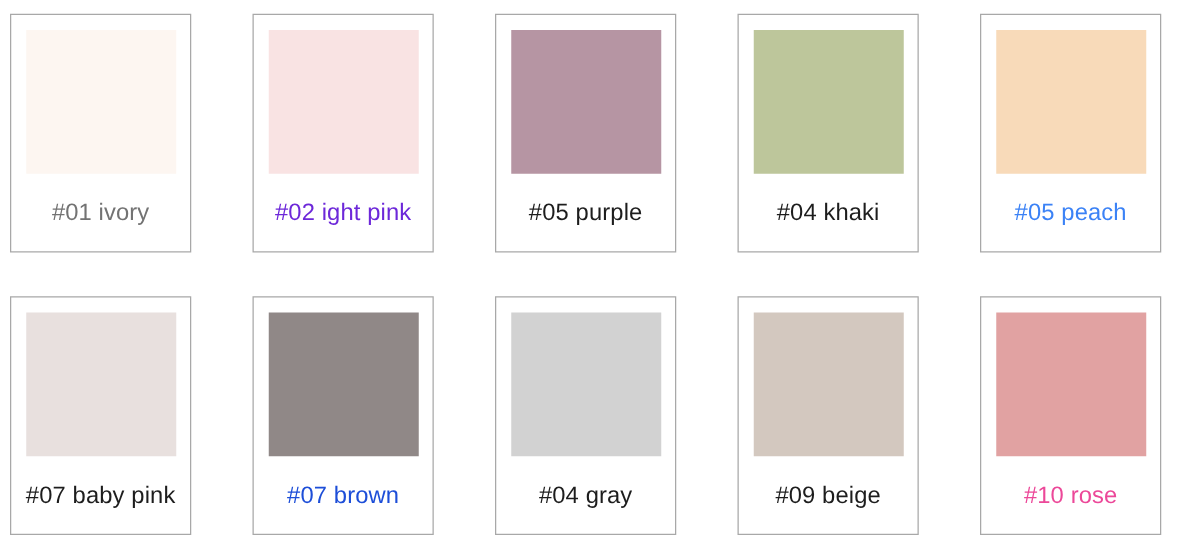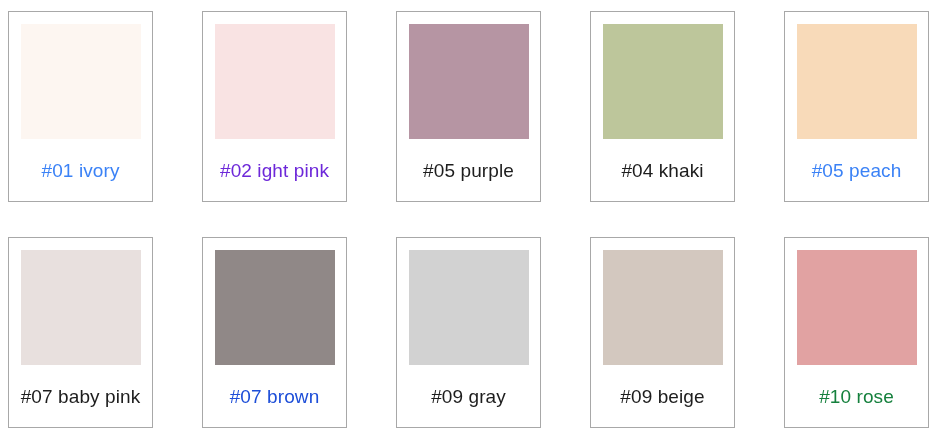--- a/index.html
+++ b/index.html
@@ -54,21 +54,21 @@
     line-height: 1;
   }
 </style>
 </head>
 <body style="background: rgb(255, 255, 255);">
 
 <div id="palette-grid">
 
   <div class="swatch-card" style="border-color: rgb(168, 168, 168);">
     <div class="swatch-chip" style="background-color: rgb(253, 246, 241);"></div>
-    <div class="swatch-label" style="color: #3b82f6;">#01 ivory</div>
+    <div class="swatch-label" style="color: #737373;">#01 ivory</div>
   </div>
 
   <div class="swatch-card" style="border-color: rgb(168, 168, 168);">
     <div class="swatch-chip" style="background-color: rgb(249, 227, 227);"></div>
     <div class="swatch-label" style="color: #6d28d9;">#02 ight pink</div>
   </div>
 
   <div class="swatch-card" style="border-color: rgb(168, 168, 168);">
     <div class="swatch-chip" style="background-color: rgb(182, 149, 163);"></div>
     <div class="swatch-label" style="color: rgb(29, 29, 29);">#05 purple</div>
@@ -89,26 +89,26 @@
     <div class="swatch-label" style="color: rgb(29, 29, 29);">#07 baby pink</div>
   </div>
 
   <div class="swatch-card" style="border-color: rgb(168, 168, 168);">
     <div class="swatch-chip" style="background-color: rgb(144, 136, 135);"></div>
     <div class="swatch-label" style="color: #1d4ed8;">#07 brown</div>
   </div>
 
   <div class="swatch-card" style="border-color: rgb(168, 168, 168);">
     <div class="swatch-chip" style="background-color: rgb(210, 210, 210);"></div>
-    <div class="swatch-label" style="color: rgb(29, 29, 29);">#09 gray</div>
+    <div class="swatch-label" style="color: rgb(29, 29, 29);">#04 gray</div>
   </div>
 
   <div class="swatch-card" style="border-color: rgb(168, 168, 168); text-align: center;">
     <div class="swatch-chip" style="background-color: rgb(211, 200, 191);"></div>
     <div class="swatch-label" style="color: rgb(29, 29, 29);">#09 beige</div>
   </div>
 
   <div class="swatch-card" style="border-color: rgb(168, 168, 168);">
     <div class="swatch-chip" style="background-color: rgb(225, 162, 162);"></div>
-    <div class="swatch-label" style="color: #15803d;">#10 rose</div>
+    <div class="swatch-label" style="color: #ec4899;">#10 rose</div>
   </div>
 
 </div>
 
 </body></html>

